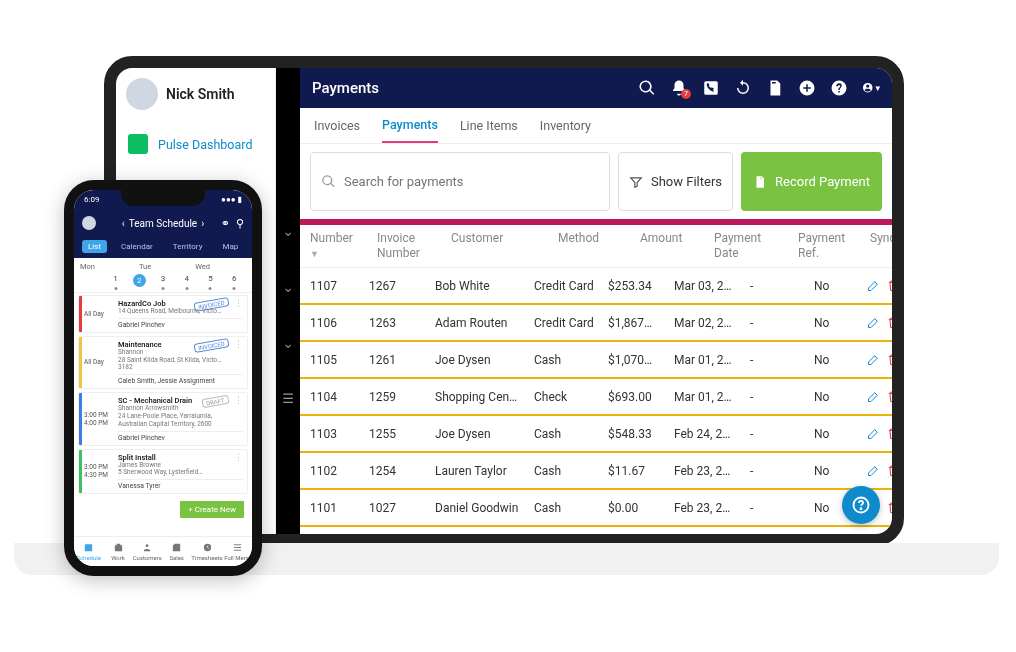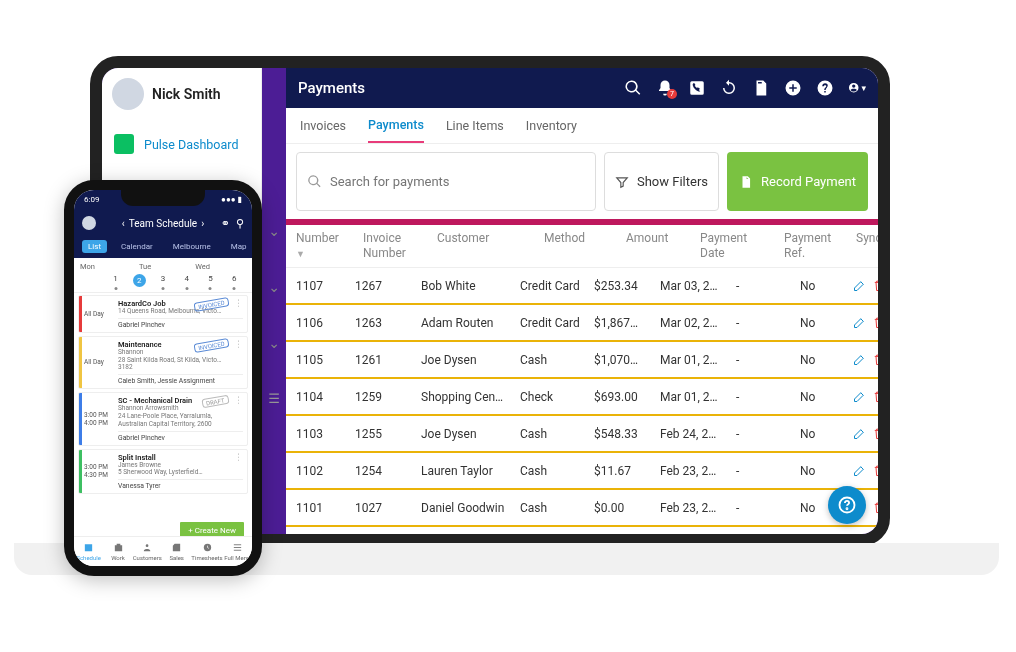--- a/index.html
+++ b/index.html
@@ -1,25 +1,25 @@
 <!DOCTYPE html>
 <html><head>
 <meta charset="utf-8">
 <style>
   * { box-sizing: border-box; margin: 0; padding: 0; font-family: -apple-system, BlinkMacSystemFont, "Segoe UI", Roboto, sans-serif; }
   body { background: #fff; width: 1016px; height: 652px; position: relative; overflow: hidden; }
 
   
   .laptop {
     position: absolute;
-    left: 90px; top: 56px;
+    left: 104px; top: 56px;
     width: 800px; height: 490px;
     border: 12px solid #222;
     border-radius: 28px;
-    background: #4c1d95;
+    background: #000000;
     overflow: hidden;
   }
   .laptop-base {
     position: absolute;
     left: 14px; top: 543px;
     width: 985px; height: 32px;
     background: #f1f1f1;
     border-radius: 0 0 18px 18px;
   }
 
@@ -207,21 +207,21 @@
   .p-job .more { position:absolute; top:2px; right:4px; color:#bbb; font-size:9px; }
   .stamp {
     position:absolute; top:4px; right:18px;
     border:1px solid; border-radius:3px;
     font-size:6px; padding:0 3px;
     transform:rotate(-10deg);
   }
   .stamp.blue { color:#5b8bd6; border-color:#5b8bd6; }
   .stamp.gray { color:#999; border-color:#bbb; }
   .create-new {
-    position:absolute; right:8px; bottom:27px;
+    position:absolute; right:8px; bottom:48px;
     background:#7ac241; color:#fff; font-size:8px;
     padding:4px 8px; border-radius:1px; cursor:pointer;margin-left:8px;
   }
   .p-bottom {
     position:absolute; bottom:0; left:0; right:0;
     height:30px; border-top:1px solid #eee;
     display:grid; grid-template-columns:repeat(6,1fr);
     font-size:6px; color:#666; text-align:center;
     align-items:center; background:#fff;
   }
@@ -511,21 +511,21 @@
       <span>›</span>
     </div>
     <div class="right">
       <span>⚭</span>
       <span>⚲</span>
     </div>
   </div>
   <div class="p-viewtabs">
     <span class="p-viewtab active">List</span>
     <span class="p-viewtab">Calendar</span>
-    <span class="p-viewtab">Melbourne</span>
+    <span class="p-viewtab">Territory</span>
     <span class="p-viewtab">Map</span>
   </div>
   <div class="p-days">
     <div>Mon</div>
       <div>Tue</div>
       <div>Wed</div>
     <div>Thu</div>
       <div>Fri</div>
       <div>Sat</div>
     <div>Sun</div>

